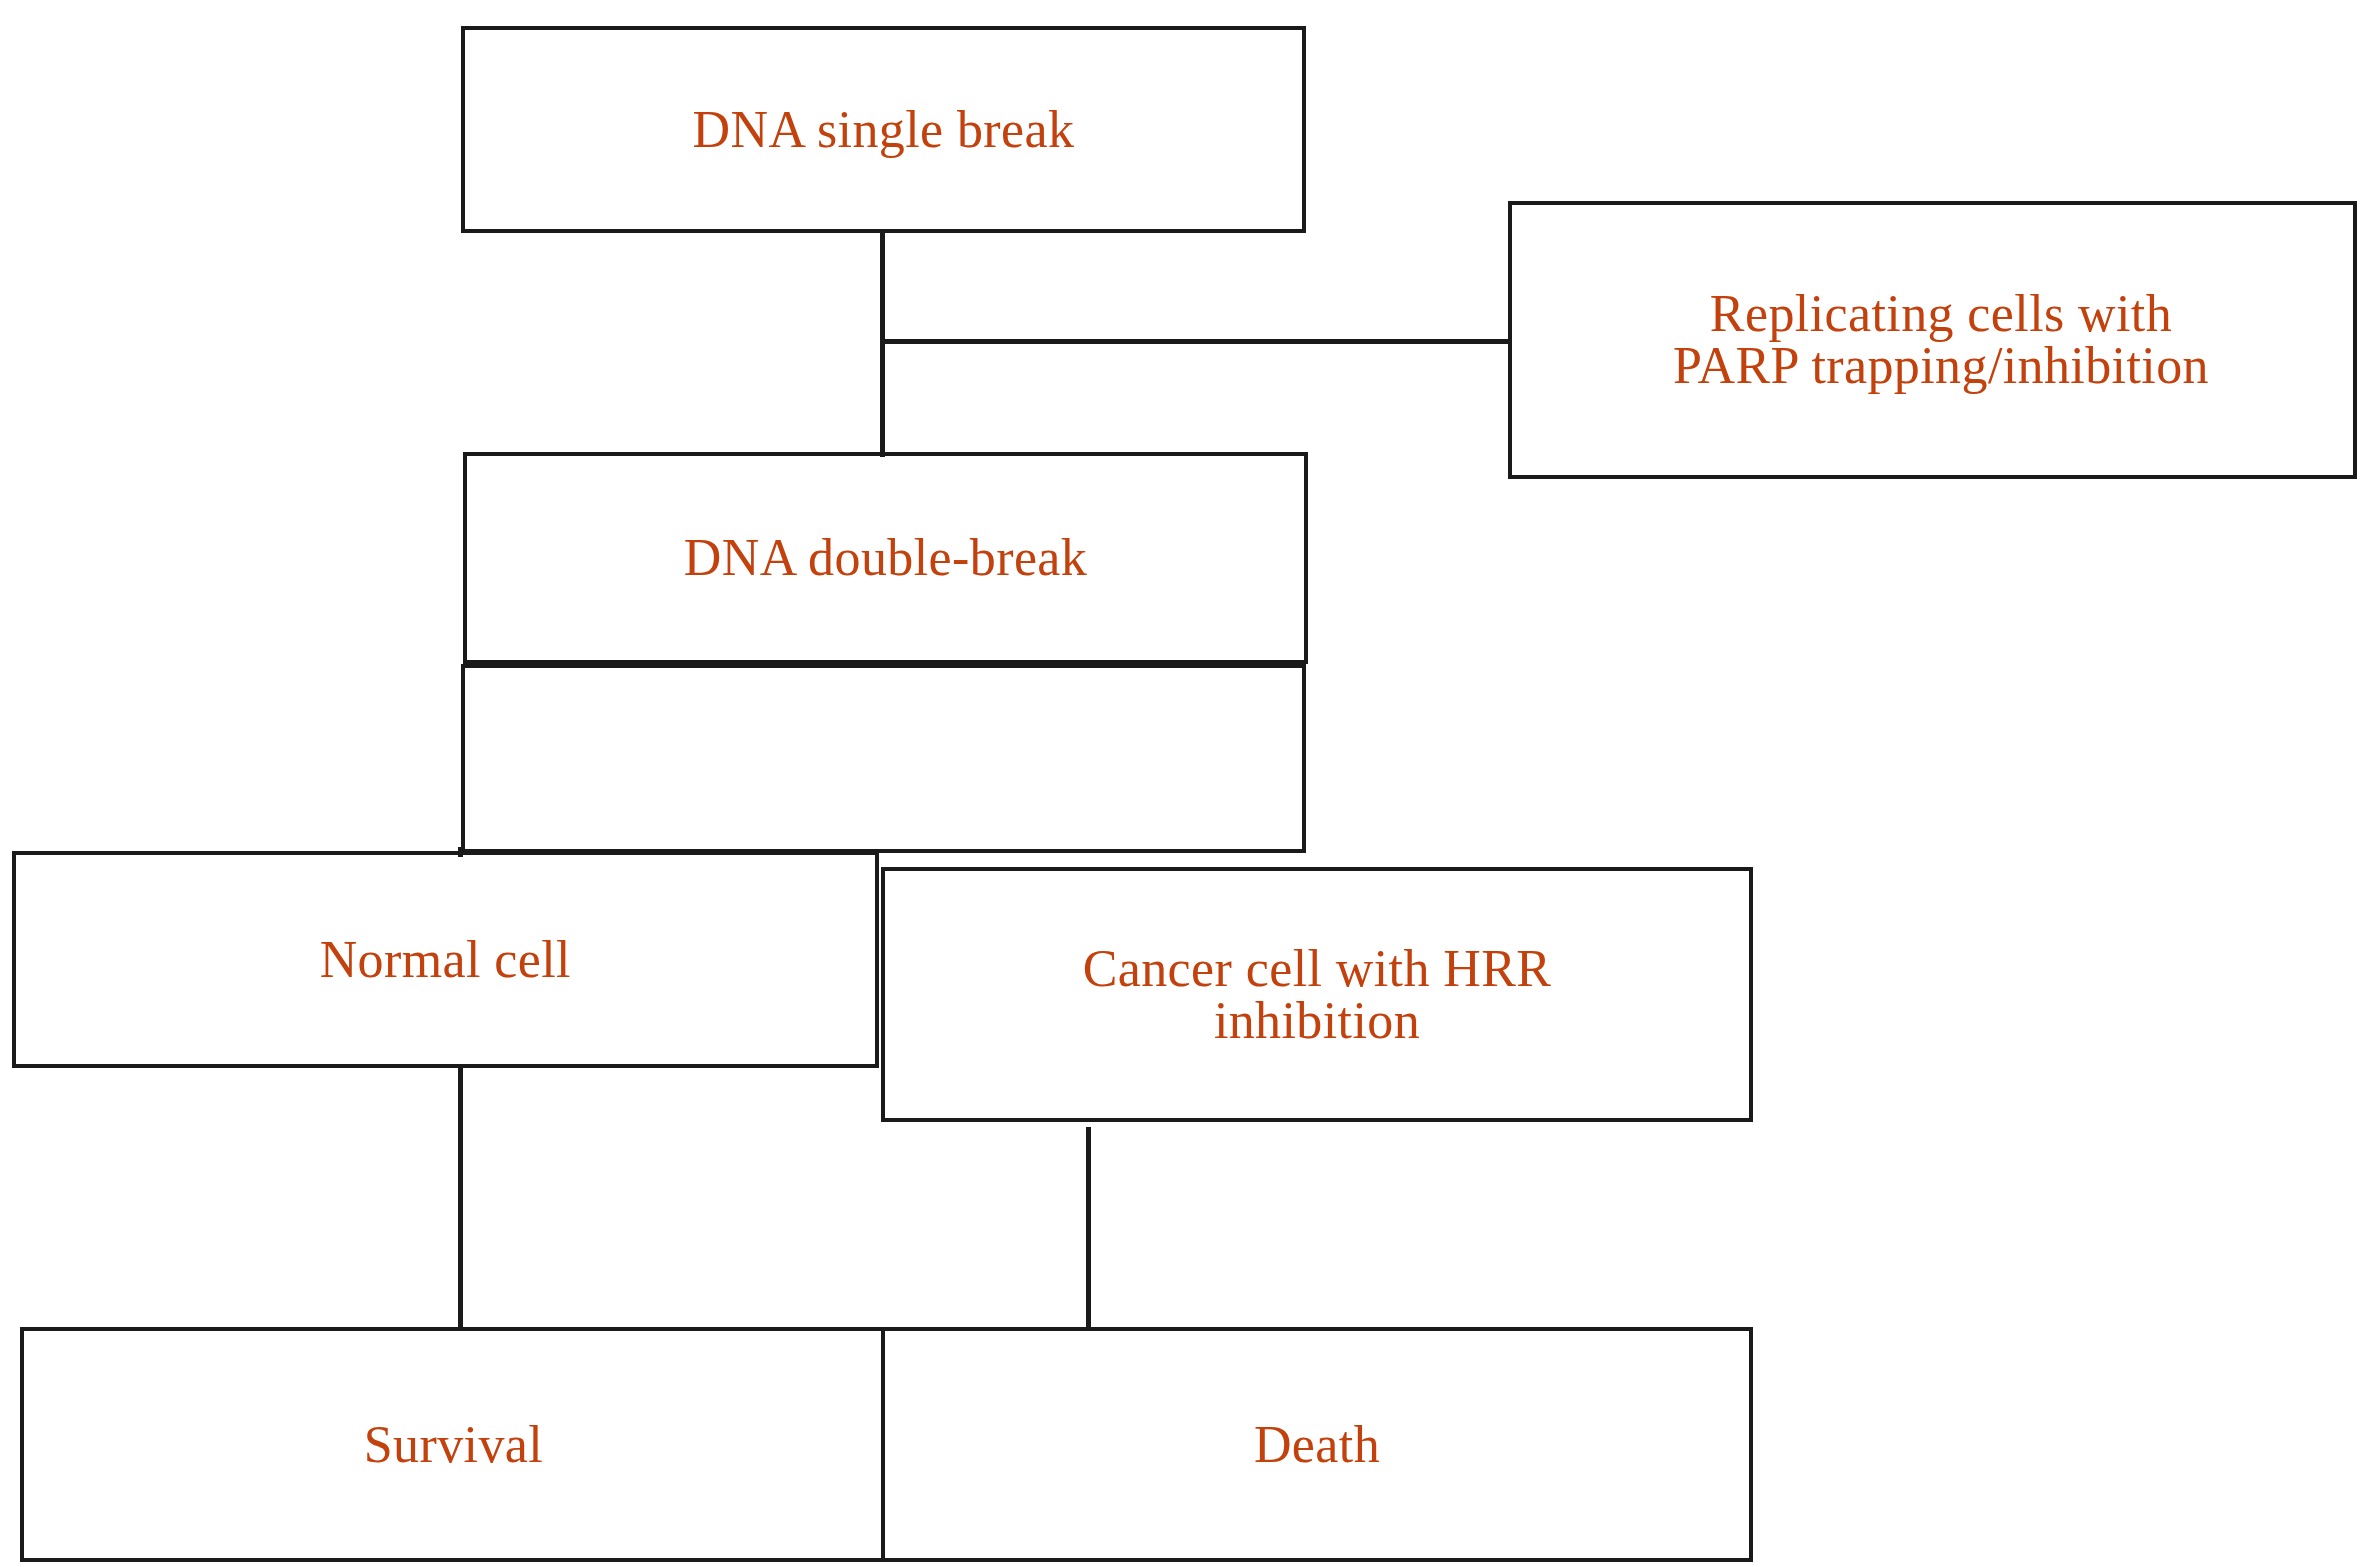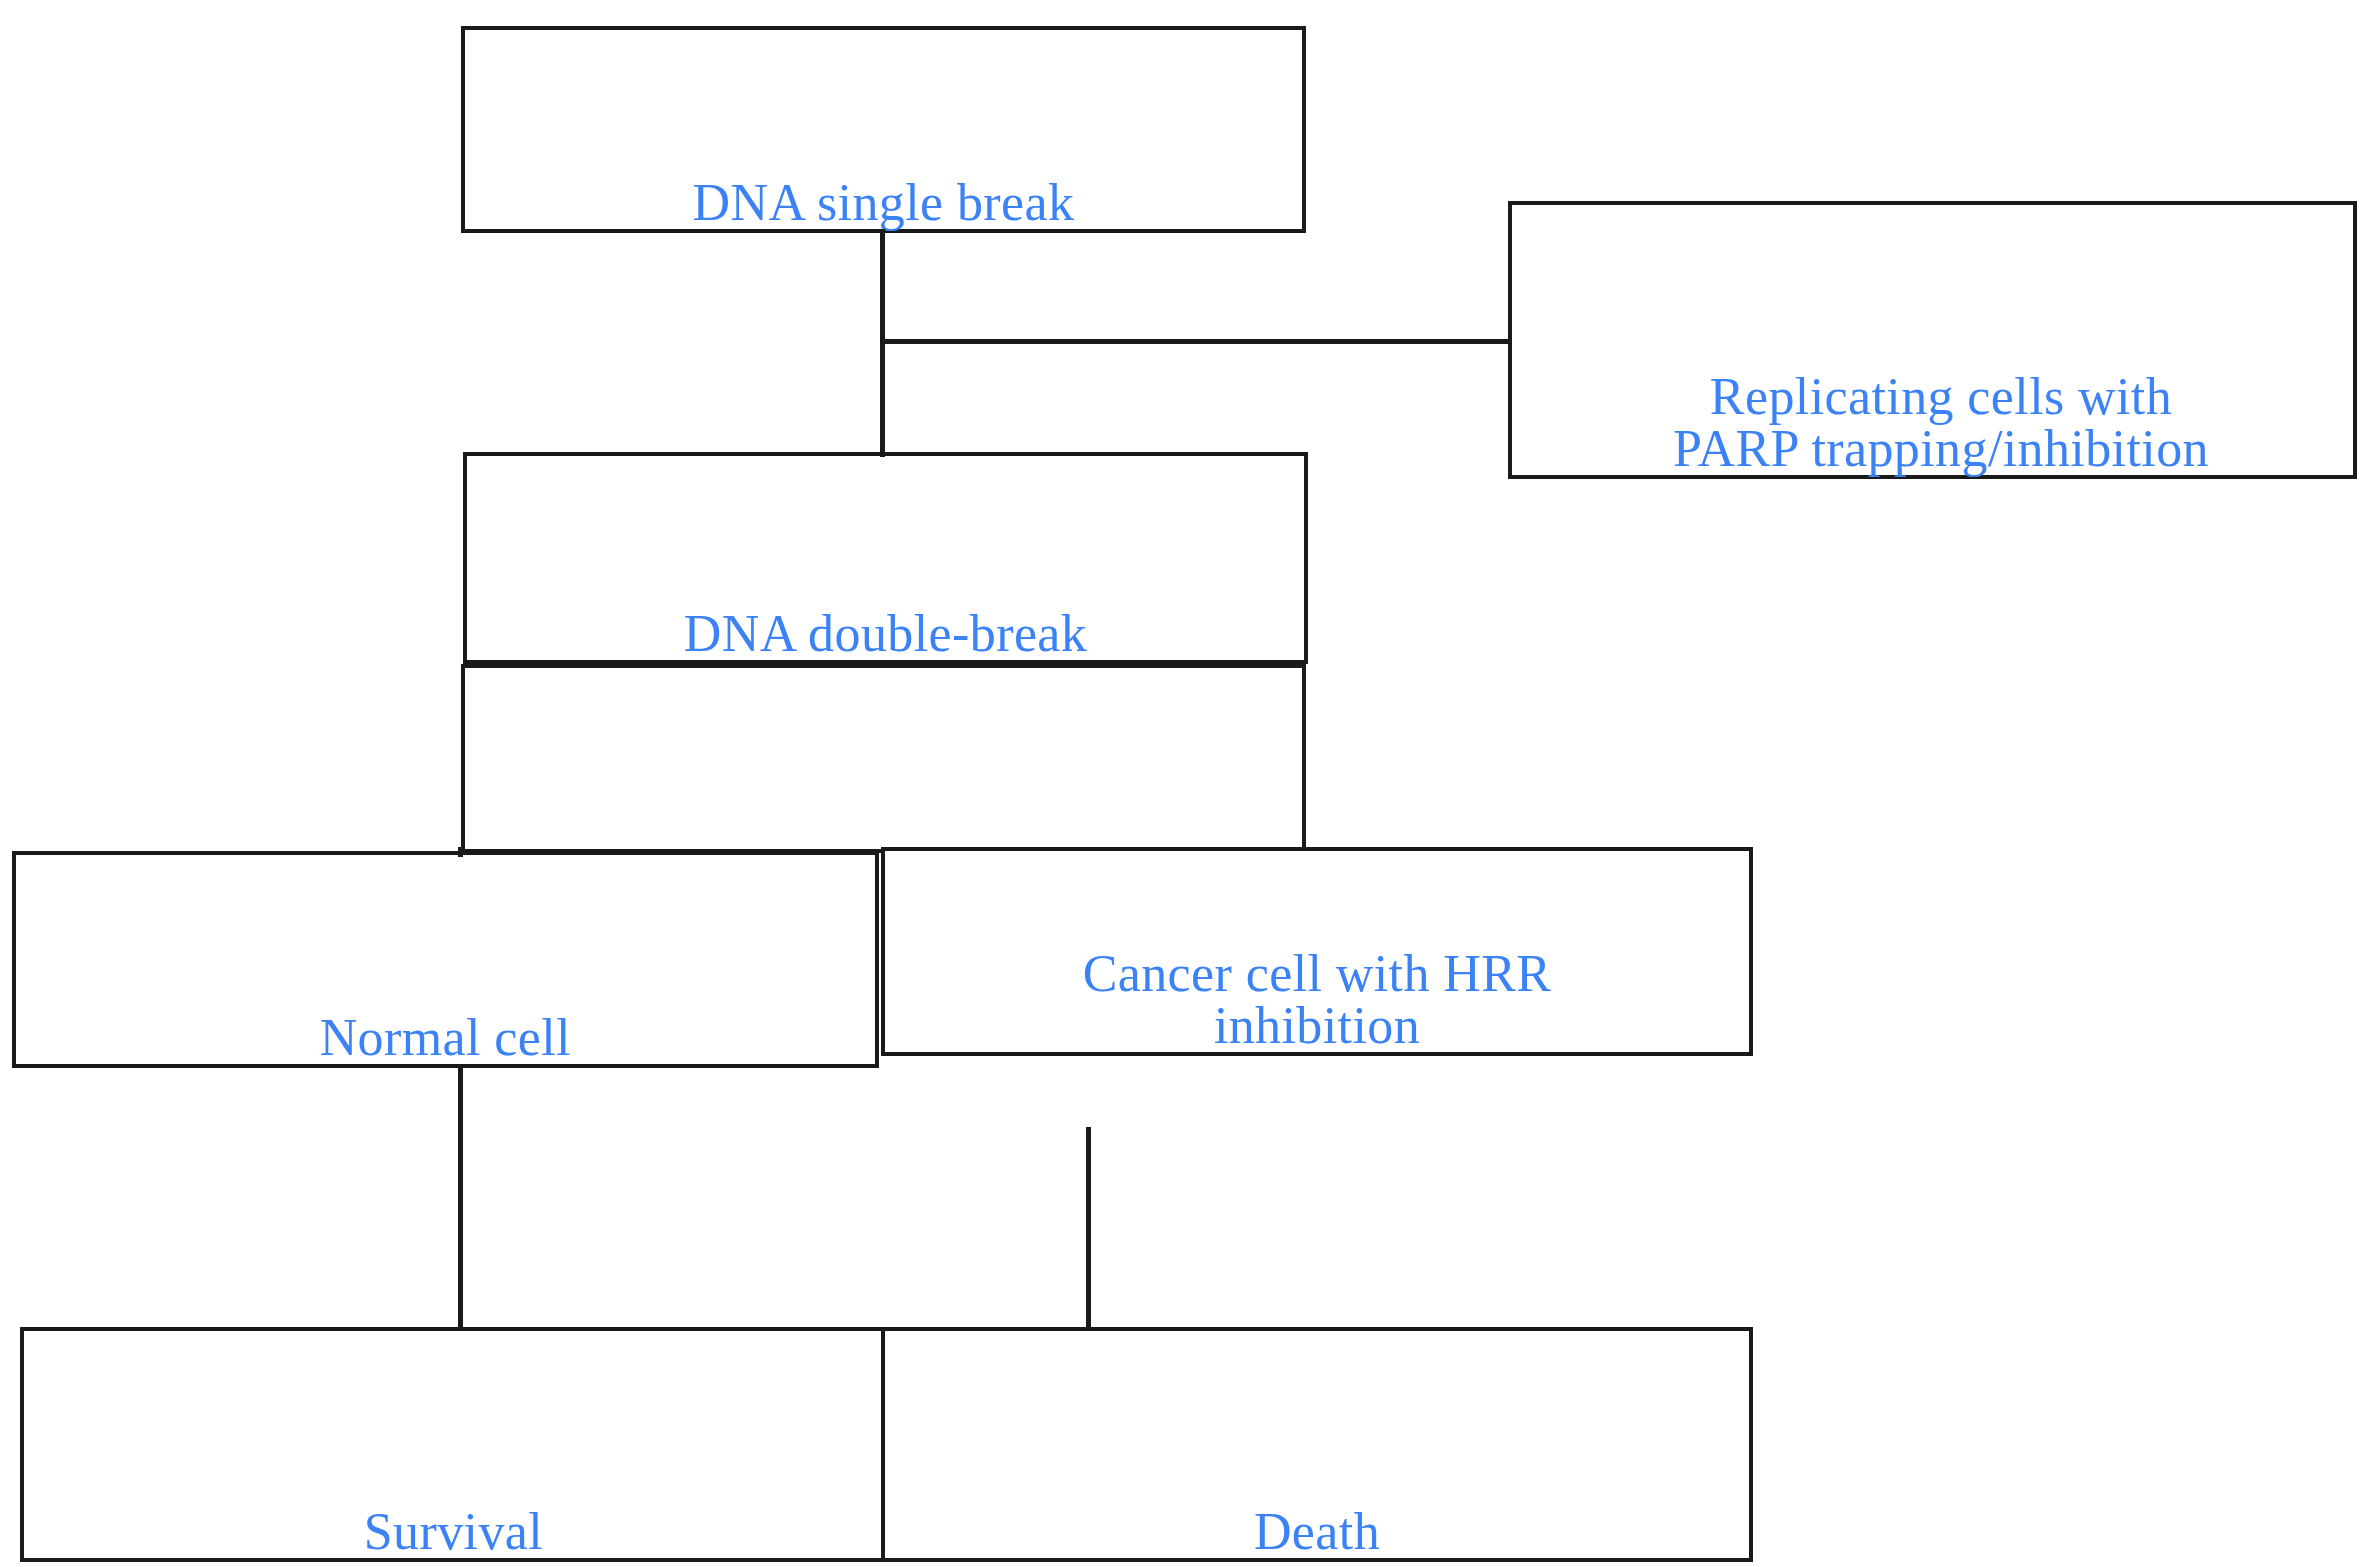--- a/index.html
+++ b/index.html
@@ -16,23 +16,23 @@
     overflow: hidden;
   }
   .node {
     position: absolute;
     box-sizing: border-box;
     border: 4.2px solid #1a1a1a;
     background: #ffffff;
     display: flex;
     flex-direction: column;
     align-items: center;
-    justify-content: flex-end;
+    justify-content: center;
     text-align: center;
-    color: #3b82f6;
+    color: #c2410c;
     font-size: 52px;
     line-height: 1.0;
     letter-spacing: 0.4px;
     z-index: 2;
   }
   .node .line2 {
   }
   .bridge {
     position: absolute;
     box-sizing: border-box;
@@ -70,21 +70,21 @@
   </div>
 
   <div class="node" style="left:463px; top:452px; width:845px; height:212px;">
     <span class="line1">DNA double-break</span>
   </div>
 
   <div class="node" style="left:11.8px; top:851px; width:867px; height:217px;">
     <span class="line1">Normal cell</span>
   </div>
 
-  <div class="node" style="left:881px; top:847px; width:872px; height:209px;">
+  <div class="node" style="left:881px; top:867px; width:872px; height:255px;">
     <span class="line1">Cancer cell with HRR</span>
     <span class="line2">inhibition</span>
   </div>
 
   <div class="node" style="left:20px; top:1327px; width:867px; height:235px;">
     <span class="line1">Survival</span>
   </div>
 
   <div class="node" style="left:881px; top:1327px; width:872px; height:235px;">
     <span class="line1">Death</span>

